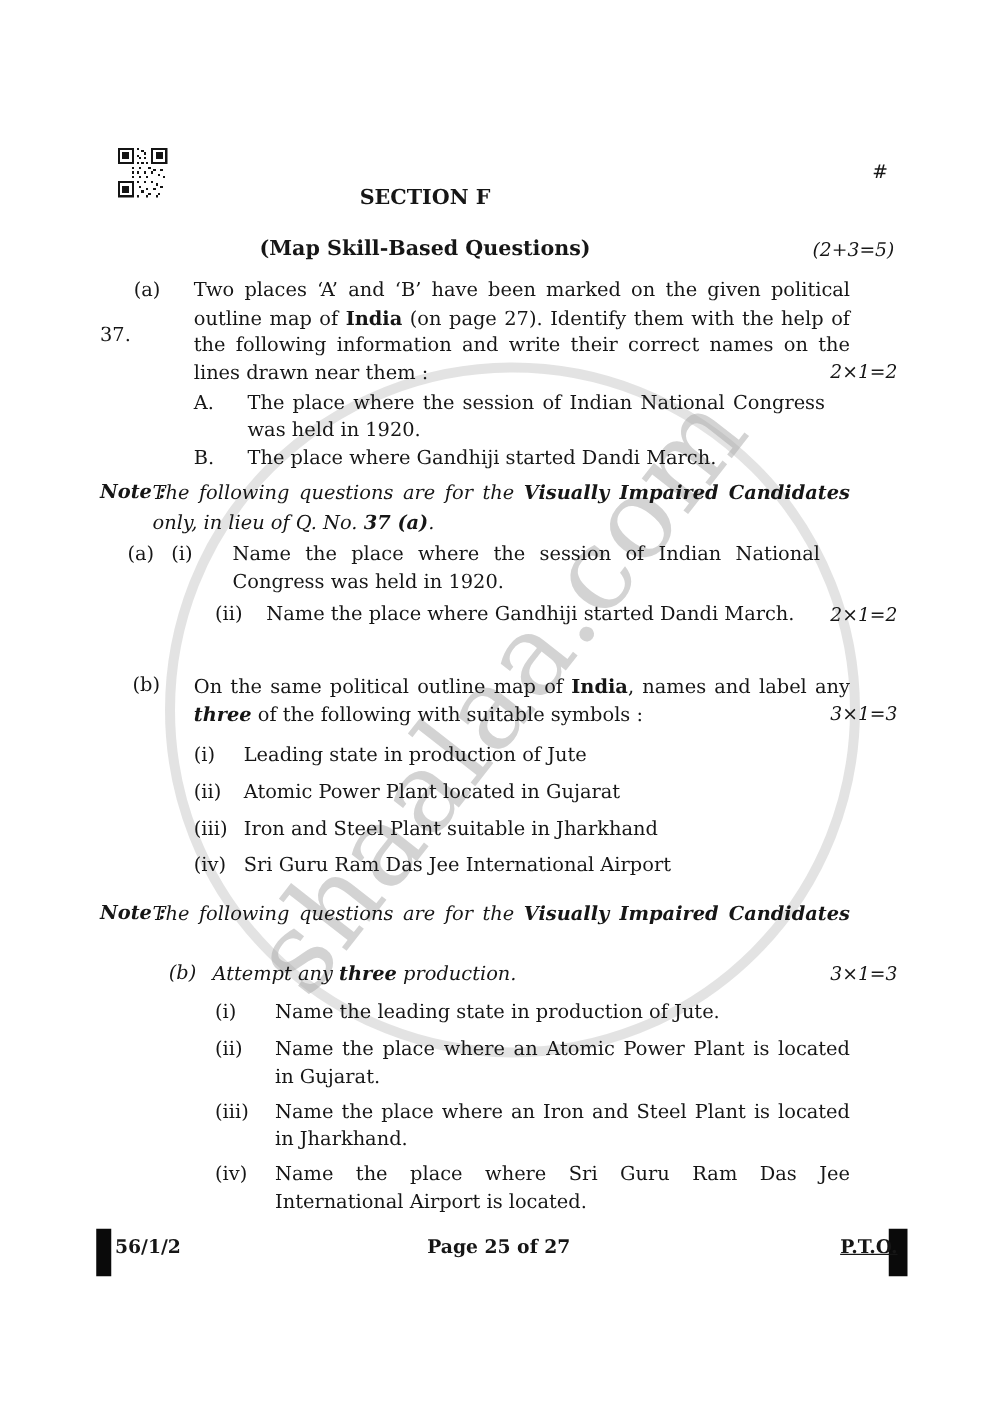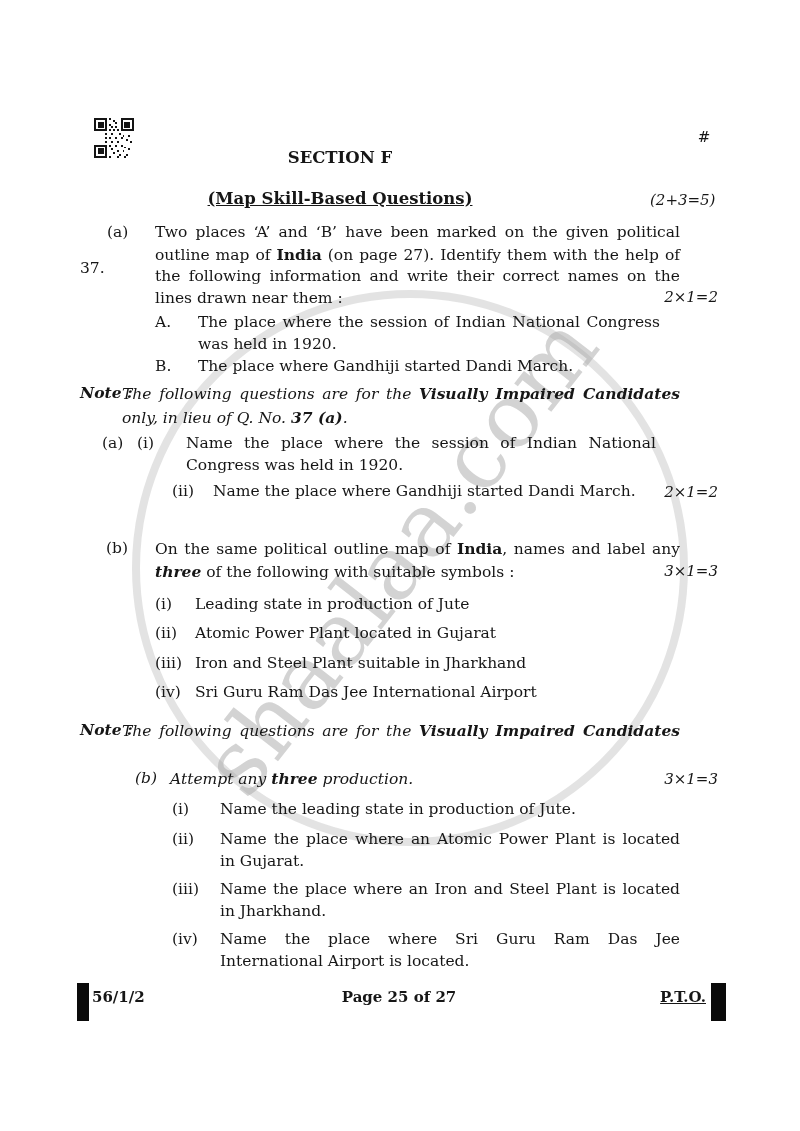--- a/index.html
+++ b/index.html
@@ -27,21 +27,21 @@
     z-index:0;white-space:nowrap;
   }
 
   
   .qr{position:absolute;left:94px;top:118px;width:40px;height:40px;z-index:1;}
   .hash{position:absolute;left:688px;top:128px;width:32px;text-align:center;
         font-size:15px;z-index:1;}
   .sec-title{position:absolute;left:0;top:148px;width:680px;text-align:center;
         font-weight:bold;font-size:16.5px;z-index:1;}
   .sec-sub{position:absolute;left:0;top:189px;width:680px;text-align:center;
-        font-weight:bold;font-size:16.5px;z-index:1;text-decoration:underline;}
+        font-weight:bold;font-size:16.5px;z-index:1;}
   .sec-marks{position:absolute;left:650px;top:191px;width:70px;text-align:left;
         font-style:italic;font-size:15px;z-index:1;}
 
   
   .row{position:absolute;left:80px;width:638px;font-size:15.5px;
        line-height:21.5px;z-index:1;}
   .lbl{position:absolute;top:0;}
   .qnum{position:absolute;left:0;top:0;font-weight:normal;margin-top:36px;}
   .txt{display:block;}
   .justify{text-align:justify;}
@@ -52,21 +52,21 @@
   .note-lbl{position:absolute;left:0;top:0;font-weight:bold;font-style:italic;}
   .note .txt{font-style:italic;line-height:23px;}
   .nline1{text-align:justify;text-align-last:justify;}
   .italic{font-style:italic;}
 
   
   .footer{position:absolute;left:80px;top:988px;width:638px;font-size:15px;
           font-weight:bold;z-index:1;}
   .f-code{position:absolute;left:12px;top:0;}
   .f-page{display:block;width:100%;text-align:center;}
-  .f-pto{position:absolute;right:12px;top:0;text-decoration:underline;}
+  .f-pto{position:absolute;right:0;top:0;text-decoration:underline;}
   .bar{position:absolute;background:#0a0a0a;z-index:1;}
   .bar-left{left:77px;top:983px;width:12px;height:38px;}
   .bar-right{left:711px;top:983px;width:15px;height:38px;}
 </style>
 </head>
 <body>
 
 <div class="page">
 
   <div class="wm-ring"></div>

